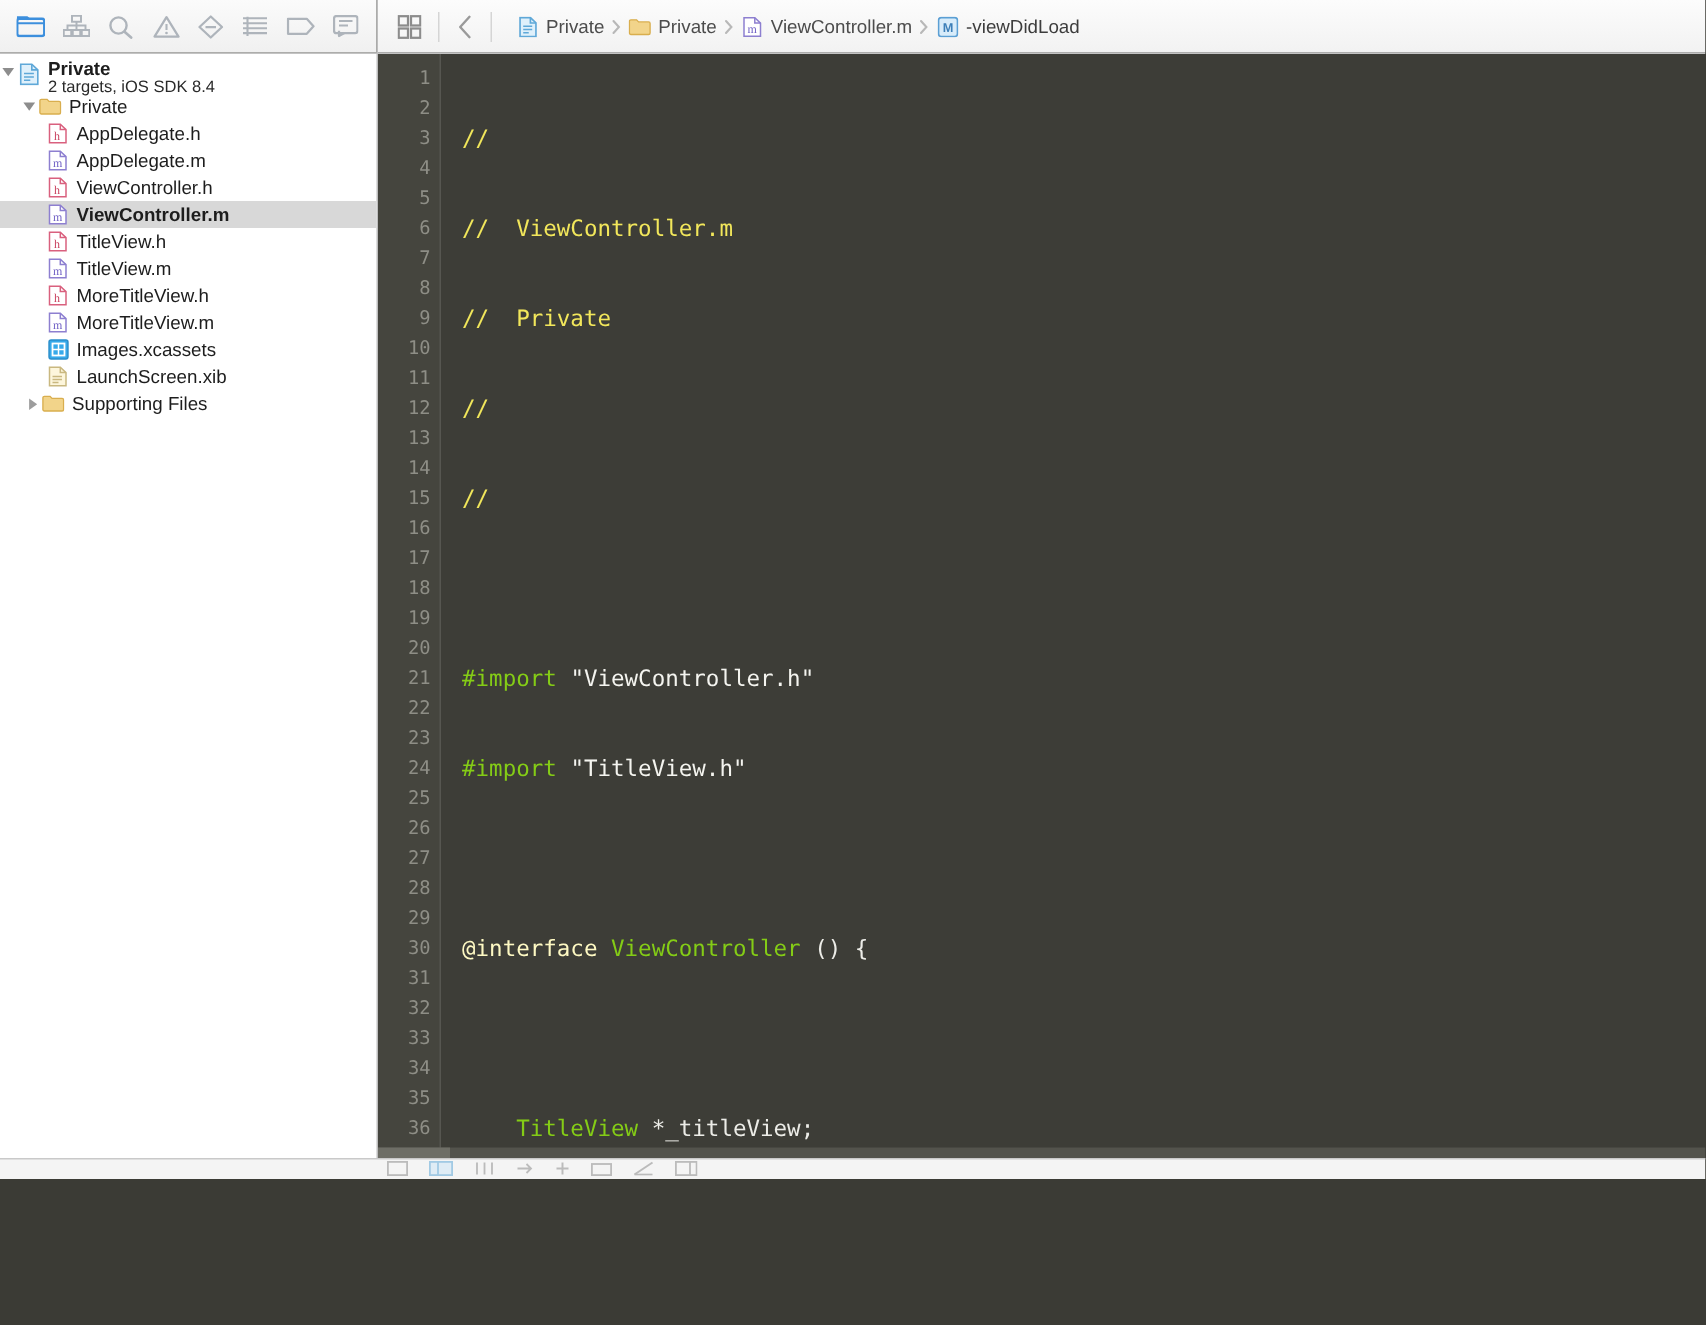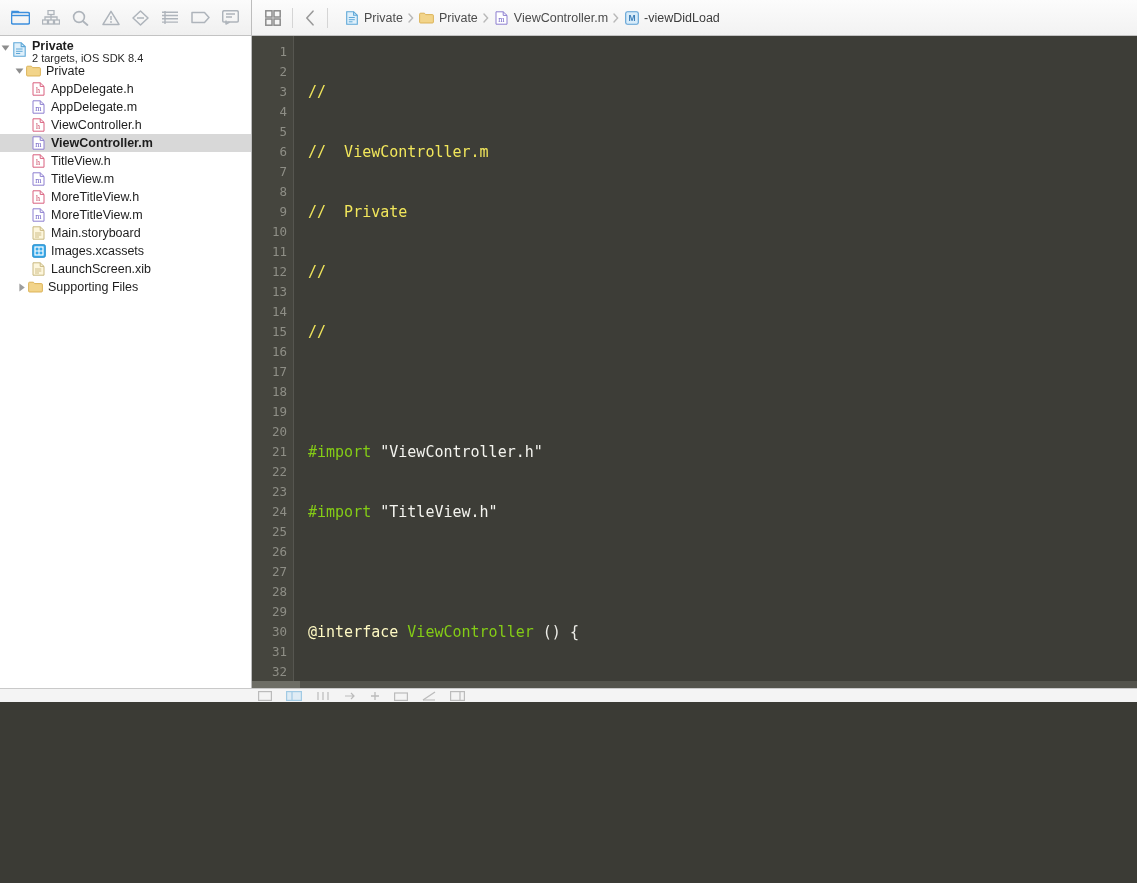--- a/index.html
+++ b/index.html
@@ -2,21 +2,21 @@
 <html><head>
 <meta charset="utf-8">
 <style>
   * { margin:0; padding:0; box-sizing:border-box; }
   html,body { width:1137px; height:883px; overflow:hidden; }
   body {
     font-family:"Liberation Sans", sans-serif;
     background:#3b3b35;
     -webkit-font-smoothing:antialiased;
   }
-  .app { position:relative; width:1137px; height:702px; display:flex; flex-direction:column; }
+  .app { position:relative; width:1137px; height:786px; display:flex; flex-direction:column; }
 
   
   .topstrip { display:flex; height:36px; flex:0 0 36px; }
 
   .nav-toolbar {
     width:252px; flex:0 0 252px; height:36px;
     background:linear-gradient(to bottom,#fbfbfb 0%, #f0f0f0 100%);
     border-bottom:1px solid #c3c3c3;
     border-right:1px solid #bdbdbd;
     display:flex; align-items:center; padding:0 6px;
@@ -392,31 +392,20 @@
         <span class="ico">
           <svg width="13" height="14" viewBox="0 0 13 14">
               <path d="M1 0.8 H8.2 L12 4.4 V13.2 H1 Z" fill="#ffffff" stroke="#8d7fd0" stroke-width="1"></path>
               <path d="M8.2 0.8 V4.4 H12" fill="none" stroke="#8d7fd0" stroke-width="1"></path>
               <text x="6.4" y="11" font-family="Liberation Serif, serif" font-size="8" fill="#6f5fc4" text-anchor="middle">m</text>
             </svg>
         </span>
         <span class="lbl">MoreTitleView.m</span>
       </div>
 
-      <div class="row">
-        <span class="ind2"></span>
-        <span class="ico">
-          <svg width="13" height="14" viewBox="0 0 13 14">
-              <path d="M1 0.8 H8.2 L12 4.4 V13.2 H1 Z" fill="#fdf6dc" stroke="#c9b880" stroke-width="1"></path>
-              <path d="M8.2 0.8 V4.4 H12" fill="none" stroke="#c9b880" stroke-width="1"></path>
-              <path d="M3 7 H9.3 M3 9 H9.3 M3 11 H7" stroke="#c9b880" stroke-width="0.9"></path>
-            </svg>
-        </span>
-        <span class="lbl">Main.storyboard</span>
-      </div>
 
       <div class="row">
         <span class="ind2"></span>
         <span class="ico">
           <svg width="14" height="14" viewBox="0 0 14 14">
               <rect x="0.7" y="0.7" width="12.6" height="12.6" rx="1.4" fill="#36a9ea" stroke="#2b8fcc" stroke-width="1"></rect>
               <rect x="3" y="3" width="8" height="8" fill="none" stroke="#ffffff" stroke-width="1.2"></rect>
               <path d="M3 7 H11 M7 3 V11" stroke="#ffffff" stroke-width="1"></path>
             </svg>
         </span>
@@ -505,20 +494,21 @@
           <div class="ln"><span class="c-comment">//  ViewController.m</span></div>
           <div class="ln"><span class="c-comment">//  Private</span></div>
           <div class="ln"><span class="c-comment">//</span></div>
           <div class="ln"><span class="c-comment">//</span></div>
           <div class="ln">&nbsp;</div>
           <div class="ln"><span class="c-pre">#import</span><span class="c-plain"> </span><span class="c-str">"ViewController.h"</span></div>
           <div class="ln"><span class="c-pre">#import</span><span class="c-plain"> </span><span class="c-str">"TitleView.h"</span></div>
           <div class="ln">&nbsp;</div>
           <div class="ln"><span class="c-kw">@interface</span><span class="c-plain"> </span><span class="c-type">ViewController</span><span class="c-plain"> () {</span></div>
           <div class="ln">&nbsp;</div>
+          <div class="ln"><span class="c-plain">    </span><span class="c-type">TitleView</span><span class="c-plain"> *_titleView;</span></div>
           <div class="ln"><span class="c-plain">}</span></div>
           
           
           
           
           
           
           
           
           

